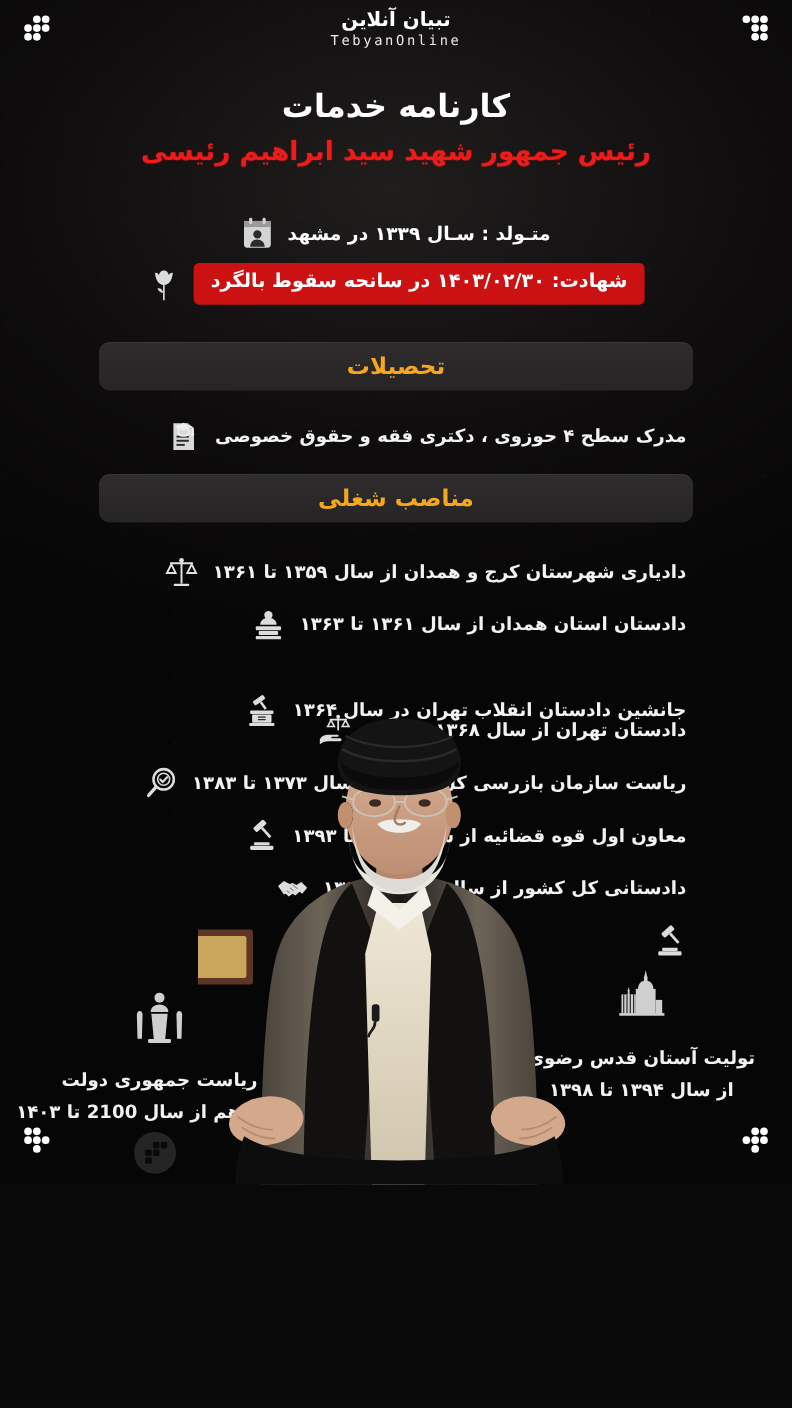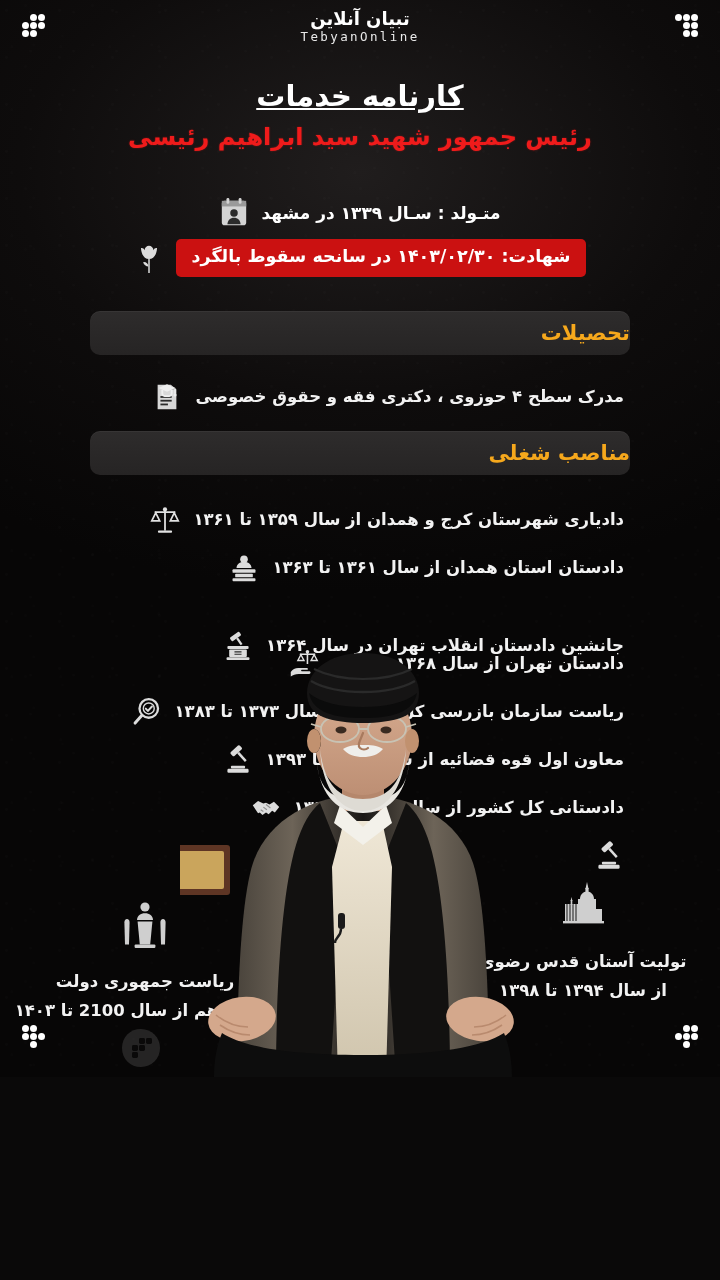--- a/index.html
+++ b/index.html
@@ -51,21 +51,20 @@
   #logo .en {
     color:#e9e9e9; font-size:12.5px; letter-spacing:2.4px;
     font-family:"DejaVu Sans Mono","Liberation Mono",monospace; line-height:1;
   }
 
   
   #title-block { position:absolute; top:78px; left:0; right:0; text-align:center; }
   #title-main {
     color:#ffffff; font-size:29px; font-weight:bold; line-height:1.25;
     letter-spacing:-.3px;
-    text-decoration:underline;
   }
   #title-sub {
     color:#ef1b1b; font-size:24px; font-weight:bold; line-height:1.3;
     margin-top:8px; letter-spacing:-.6px;
     text-shadow:0 0 2px rgba(239,27,27,.45);
   }
 
   
   #info { position:absolute; top:196px; left:0; right:0; }
   .info-row {
@@ -79,21 +78,21 @@
     background:#cb1111; color:#fff; padding:9px 16px 11px;
     border-radius:5px; font-size:17.5px;
   }
   .ico { width:30px; height:34px; flex:none; display:block; }
 
   
   .section-bar {
     position:absolute; left:90px; width:540px; height:44px;
     background:linear-gradient(180deg,#2e2c2c 0%,#262424 100%);
     border-radius:10px;
-    display:flex; align-items:center; justify-content:flex-start;
+    display:flex; align-items:center; justify-content:center;
     box-shadow:inset 0 1px 0 rgba(255,255,255,.045);
   }
   .section-bar span {
     color:#f6a81c; font-size:21px; font-weight:bold; line-height:1;
   }
 
   
   .list-row {
     position:absolute; right:96px;
     display:flex; align-items:center; gap:13px;

